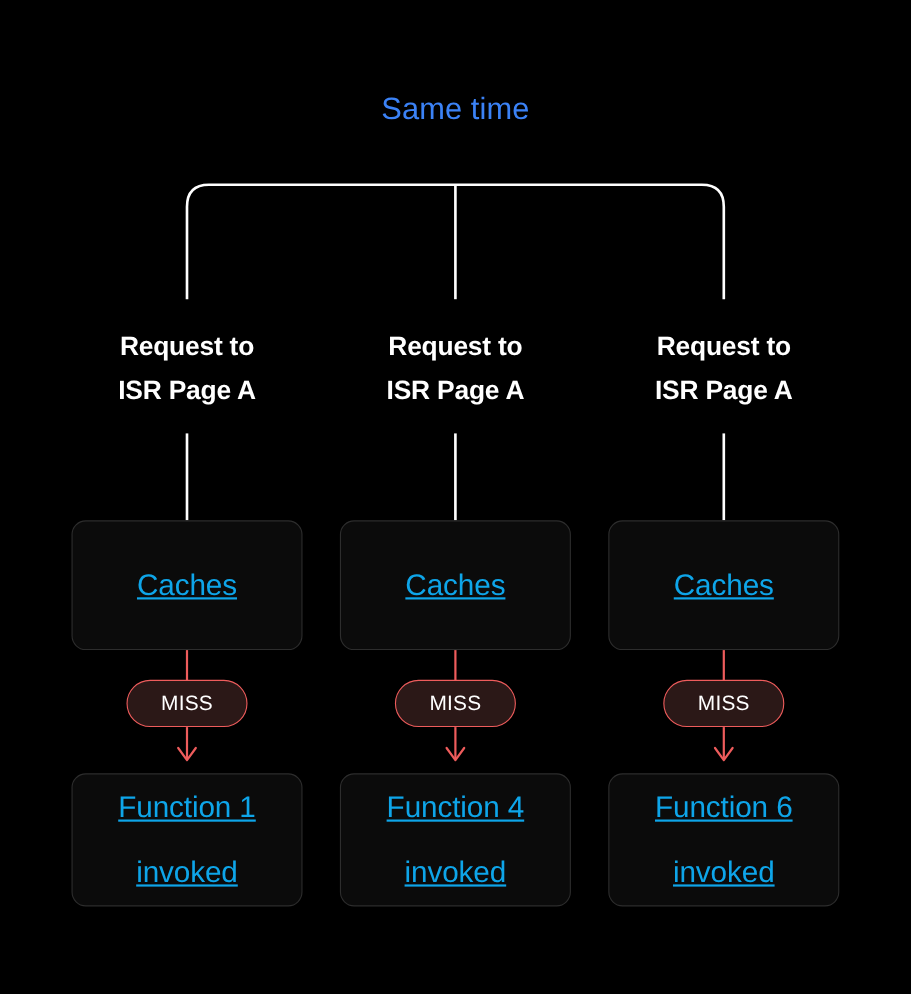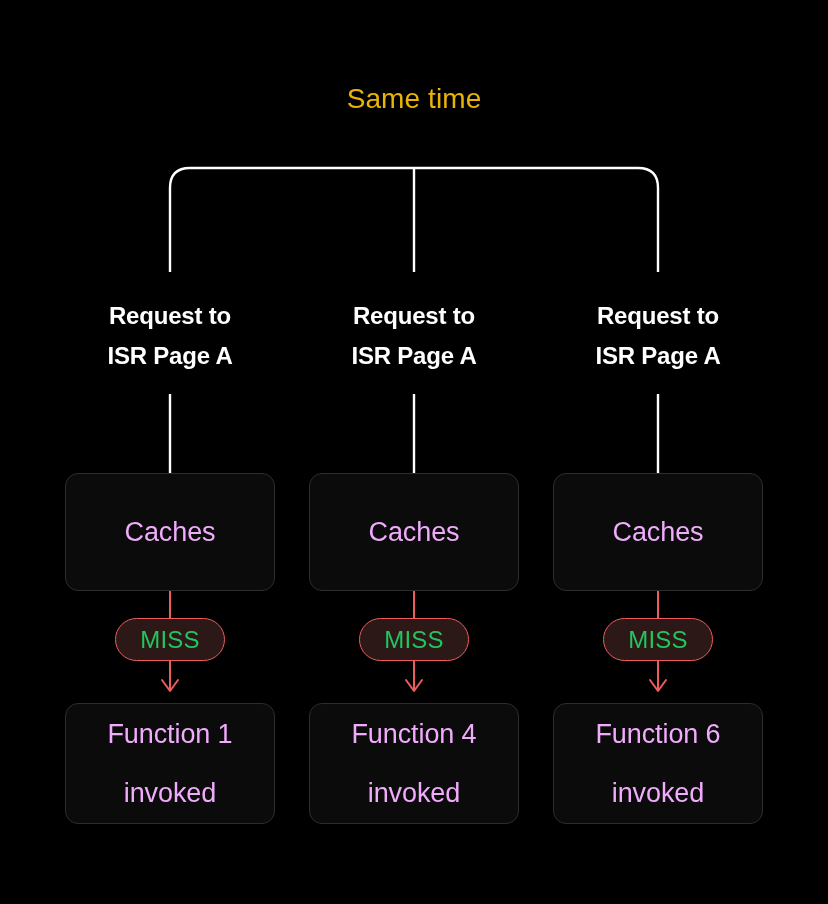--- a/index.html
+++ b/index.html
@@ -21,21 +21,21 @@
     background: #000000;
   }
   .abs { position: absolute; }
 
   
   #title {
     left: 0;
     top: 82px;
     width: 828px;
     text-align: center;
-    color: #eab308;
+    color: #3b82f6;
     font-size: 28px;
     font-weight: 400;
     letter-spacing: 0.1px;
     line-height: 34px;
   }
 
   
   #bracket-svg {
     left: 0;
     top: 0;
@@ -62,25 +62,26 @@
   .node-box {
     width: 210px;
     box-sizing: border-box;
     border: 1px solid #2d2d2d;
     border-radius: 13px;
     background: #0b0b0b;
     display: flex;
     align-items: center;
     justify-content: center;
     text-align: center;
-    color: #f0abfc;
+    color: #0ea5e9;
     font-size: 27px;
     font-weight: 400;
     line-height: 40px;
     letter-spacing: -0.1px;
+    text-decoration: underline;
   }
   .cache-box {
     height: 118px;
     top: 473px;
   }
   .function-box {
     height: 121px;
     top: 703px;
   }
   .function-box .l1 { display: block; }
@@ -91,22 +92,22 @@
     width: 110px;
     height: 43px;
     box-sizing: border-box;
     top: 618px;
     border: 1.6px solid #ee5c5c;
     border-radius: 22px;
     background: #2b1817;
     display: flex;
     align-items: center;
     justify-content: center;
-    color: #22c55e;
-    font-size: 24px;
+    color: #ffffff;
+    font-size: 19px;
     font-weight: 400;
     letter-spacing: 0.2px;
   }
 
   
   .col-1 { left: 65px; }
   .col-2 { left: 309px; }
   .col-3 { left: 553px; }
 
   .lab-1 { left: 50px; }

